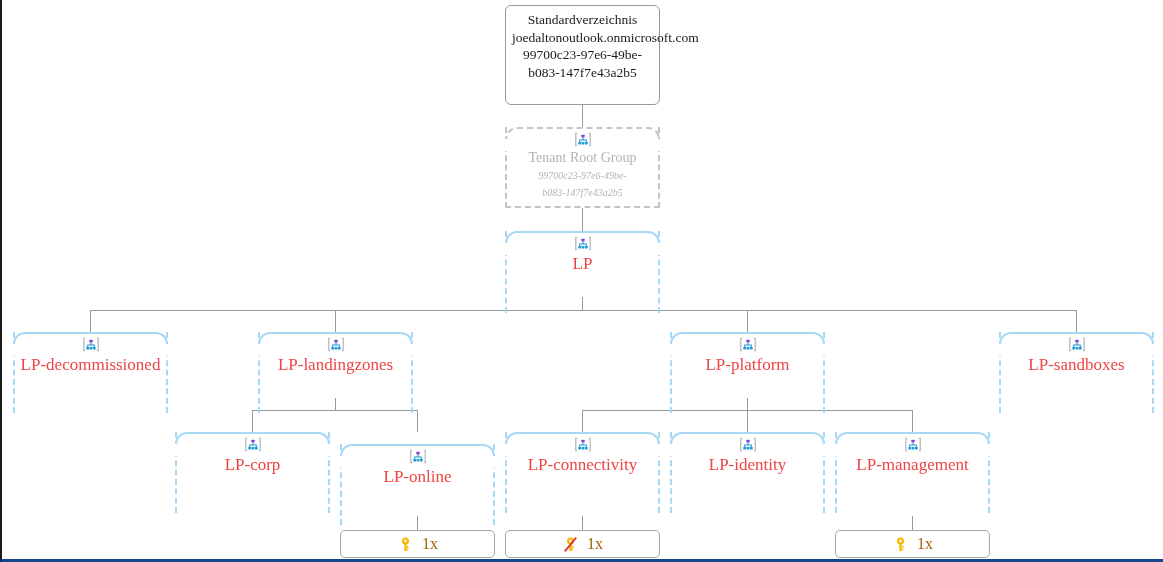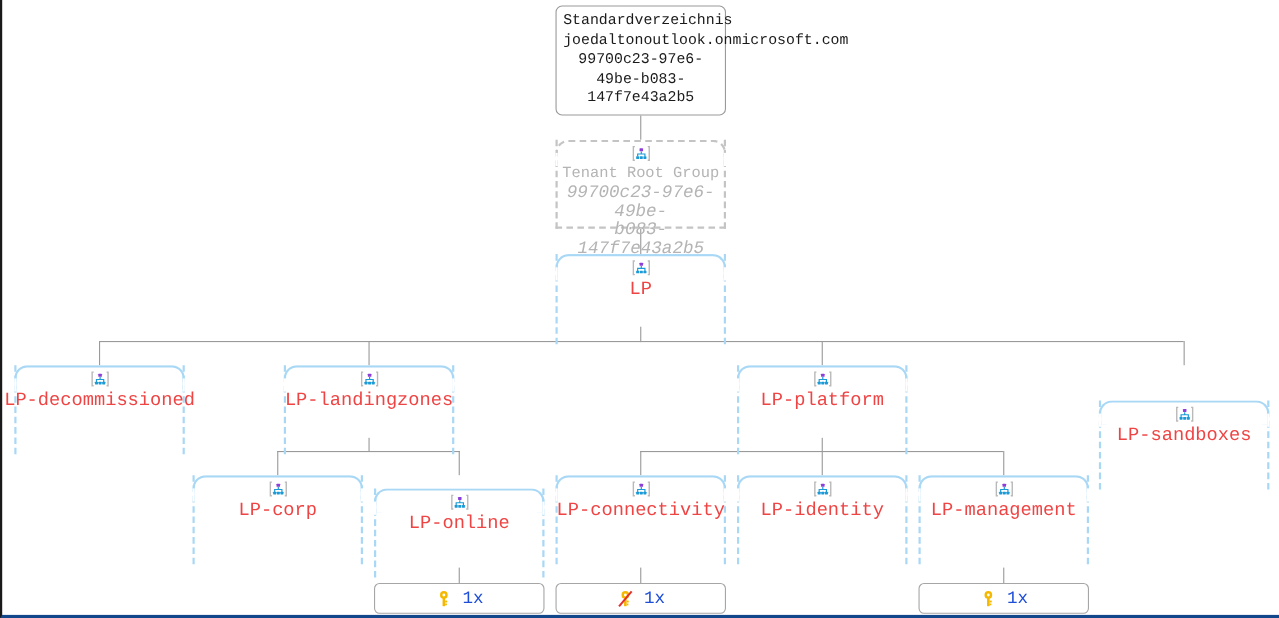--- a/index.html
+++ b/index.html
@@ -5,21 +5,21 @@
   html, body {
     margin: 0;
     padding: 0;
     background: #ffffff;
   }
   #canvas {
     position: relative;
     width: 1163px;
     height: 562px;
     background: #ffffff;
-    font-family: Liberation Mono, monospace;
+    font-family: Liberation Serif, serif;
     overflow: hidden;
     box-sizing: border-box;
     border-left: 2px solid #1a1a1a;
     border-bottom: 3px solid #12488b;
   }
 
   
   .tenant-card {
     position: absolute;
     box-sizing: border-box;
@@ -111,21 +111,21 @@
     text-align: center;
   }
   .mg.ghost .mg-sub {
     position: absolute;
     top: 40px;
     left: 50%;
     transform: translateX(-50%);
     width: 160px;
     text-align: center;
     font-style: italic;
-    font-size: 16px;
+    font-size: 10px;
     line-height: 17px;
     color: #b4b4b4;
     white-space: pre-line;
   }
   .mg.ghost .box { border-bottom: 2px dashed #c4c4c4; }
 
   
   .sub-pill {
     position: absolute;
     box-sizing: border-box;
@@ -138,21 +138,21 @@
     justify-content: center;
     gap: 8px;
   }
   .sub-pill .key-wrap {
     width: 17px;
     height: 17px;
     line-height: 0;
   }
   .sub-pill .count {
     font-size: 16px;
-    color: #1d4ed8;
+    color: #a16207;
   }
 
   
   .vline {
     position: absolute;
     width: 1px;
     background: #9a9a9a;
   }
   .hline {
     position: absolute;
@@ -275,21 +275,21 @@
         <path d="M8 6.4v2.1M4.9 10.6v-2.1h6.2v2.1" fill="none" stroke="#1a9ad6" stroke-width="1"></path>
         <rect x="6.5" y="3.6" width="3" height="2.6" rx="0.4" fill="#8b3fd6"></rect>
         <rect x="3.6" y="10.4" width="2.6" height="2.3" rx="0.4" fill="#1a9ad6"></rect>
         <rect x="6.7" y="10.4" width="2.6" height="2.3" rx="0.4" fill="#1a9ad6"></rect>
         <rect x="9.8" y="10.4" width="2.6" height="2.3" rx="0.4" fill="#1a9ad6"></rect>
       </svg>
     </div>
     <div class="mg-label">LP-landingzones</div>
   </div>
 
-  <div class="mg" style="left:997px; top:332px; width:155px; height:81px;margin-top:32px;">
+  <div class="mg" style="left:997px; top:332px; width:155px; height:81px;">
     <div class="box"></div>
     <div class="cap"></div>
     <div class="mg-icon">
       <svg viewBox="0 0 16 16" width="17" height="17">
         <path d="M2.5 2.2h-1.3v11.6h1.3" fill="none" stroke="#b9b9b9" stroke-width="1.2"></path>
         <path d="M13.5 2.2h1.3v11.6h-1.3" fill="none" stroke="#b9b9b9" stroke-width="1.2"></path>
         <path d="M8 6.4v2.1M4.9 10.6v-2.1h6.2v2.1" fill="none" stroke="#1a9ad6" stroke-width="1"></path>
         <rect x="6.5" y="3.6" width="3" height="2.6" rx="0.4" fill="#8b3fd6"></rect>
         <rect x="3.6" y="10.4" width="2.6" height="2.3" rx="0.4" fill="#1a9ad6"></rect>
         <rect x="6.7" y="10.4" width="2.6" height="2.3" rx="0.4" fill="#1a9ad6"></rect>

